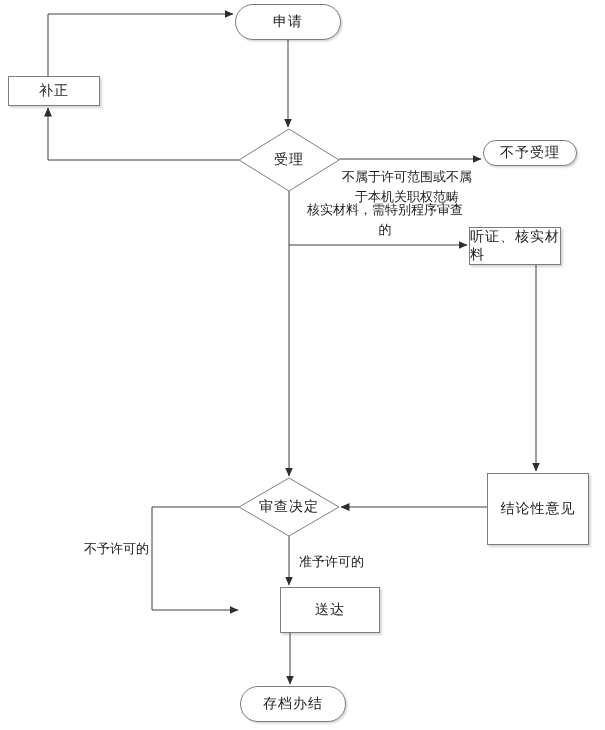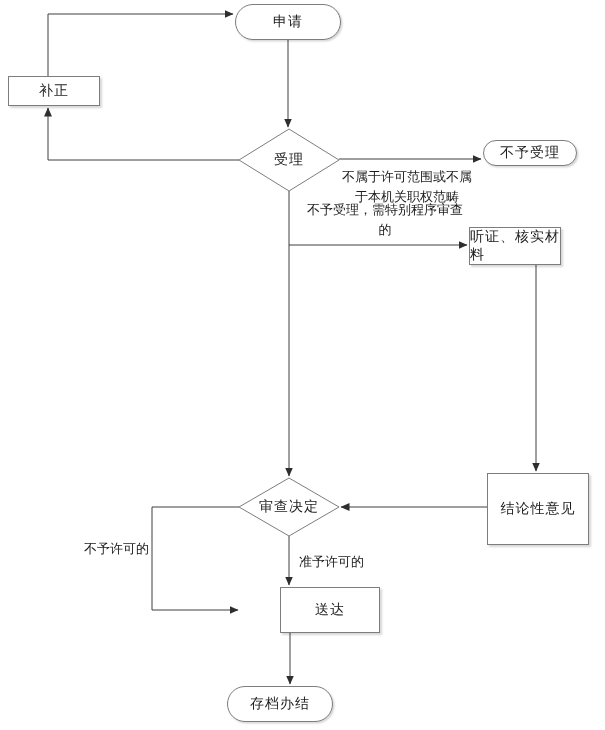--- a/index.html
+++ b/index.html
@@ -89,25 +89,25 @@
   </div>
 
   <div class="node" style="left:487px; top:473px; width:102px; height:72px;">
     <span>结论性意见</span>
   </div>
 
   <div class="node" style="left:240px; top:587px; width:100px; height:46px;margin-left:40px;">
     <span>送达</span>
   </div>
 
-  <div class="node stadium" style="left:227px; top:686px; width:106px; height:36px;">
+  <div class="node stadium" style="left:240px; top:686px; width:106px; height:36px;">
     <span>存档办结</span>
   </div>
 
   <div class="diamond-label" style="left:239px; top:129px; width:100px; height:62px;">受理</div>
   <div class="diamond-label" style="left:239px; top:478px; width:100px; height:58px;">审查决定</div>
 
   <div class="edge-label wrap" style="left:339px; top:119px; width:136px;margin-top:48px;">不属于许可范围或不属于本机关职权范畴</div>
-  <div class="edge-label wrap" style="left:305px; top:200px; width:160px;">不予受理，需特别程序审查的</div>
+  <div class="edge-label wrap" style="left:305px; top:200px; width:160px;">核实材料，需特别程序审查的</div>
   <div class="edge-label" style="left:84px; top:539px;">不予许可的</div>
   <div class="edge-label" style="left:299px; top:552px;">准予许可的</div>
 
 </div>
 
 </body></html>

